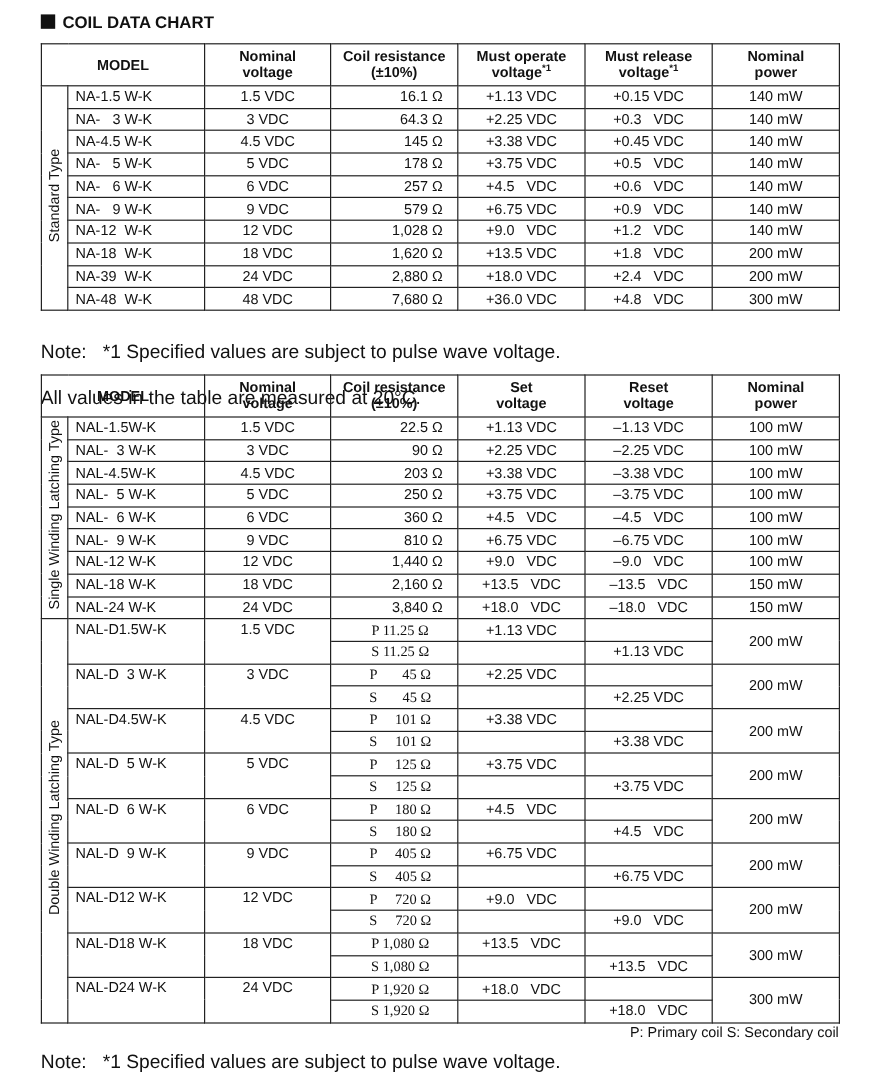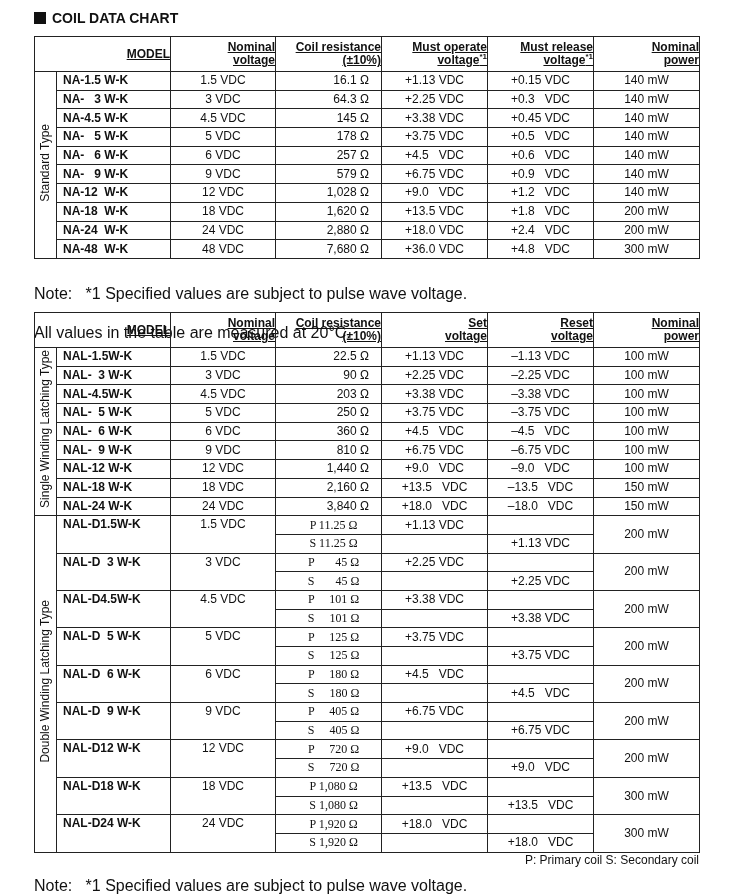--- a/index.html
+++ b/index.html
@@ -1,23 +1,23 @@
 <!DOCTYPE html>
 <html><head>
 <meta charset="utf-8">
 <style>
   html, body { margin:0; padding:0; background:#ffffff; }
   body { width:741px; height:895px; position:relative; font-family:"Liberation Sans", sans-serif; color:#111; overflow:hidden; }
   .title { position:absolute; left:34px; top:10px; font-size:14px; font-weight:bold; letter-spacing:0px; display:flex; align-items:center; }
   .title .sq { display:inline-block; width:12px; height:12px; background:#111; margin-right:6px; }
   table { position:absolute; left:34px; border-collapse:collapse; table-layout:fixed; font-size:12px; }
   td, th { border:1px solid #222; padding:0; height:17.7px; line-height:17px; white-space:pre; }
-  th { font-weight:bold; font-size:12px; line-height:13px; height:34px; text-align:right;text-decoration:underline; }
+  th { font-weight:bold; font-size:12px; line-height:13px; height:34px; text-align:center; }
   .c { text-align:center; }
-  .mdl { padding-left:6px; text-align:left;font-weight:bold; }
+  .mdl { padding-left:6px; text-align:left; }
   .num { text-align:right; padding-right:12px; }
   .vl { text-align:center; vertical-align:middle; padding:0; }
   .vl span { display:inline-block; writing-mode:vertical-rl; transform:rotate(180deg); font-size:12px; white-space:nowrap; }
   .top { vertical-align:top;margin-top:40px; }
   .res { text-align:center; padding-left:10px;font-family:Liberation Serif, serif; }
   .note { position:absolute; left:34px; font-size:16px; line-height:13px; white-space:pre; }
   .legend { position:absolute; right:42px; font-size:12px; }
   sup { font-size:8px; line-height:0; }
 </style>
 </head>
@@ -108,21 +108,21 @@
       </tr>
       <tr>
         <td class="mdl">NA-18  W-K</td>
         <td class="c">18 VDC</td>
         <td class="num">1,620 Ω</td>
         <td class="c">+13.5 VDC</td>
         <td class="c">+1.8   VDC</td>
         <td class="c">200 mW</td>
       </tr>
       <tr>
-        <td class="mdl">NA-24  W-K</td>
+        <td class="mdl">NA-39  W-K</td>
         <td class="c">24 VDC</td>
         <td class="num">2,880 Ω</td>
         <td class="c">+18.0 VDC</td>
         <td class="c">+2.4   VDC</td>
         <td class="c">200 mW</td>
       </tr>
       <tr>
         <td class="mdl">NA-48  W-K</td>
         <td class="c">48 VDC</td>
         <td class="num">7,680 Ω</td>

